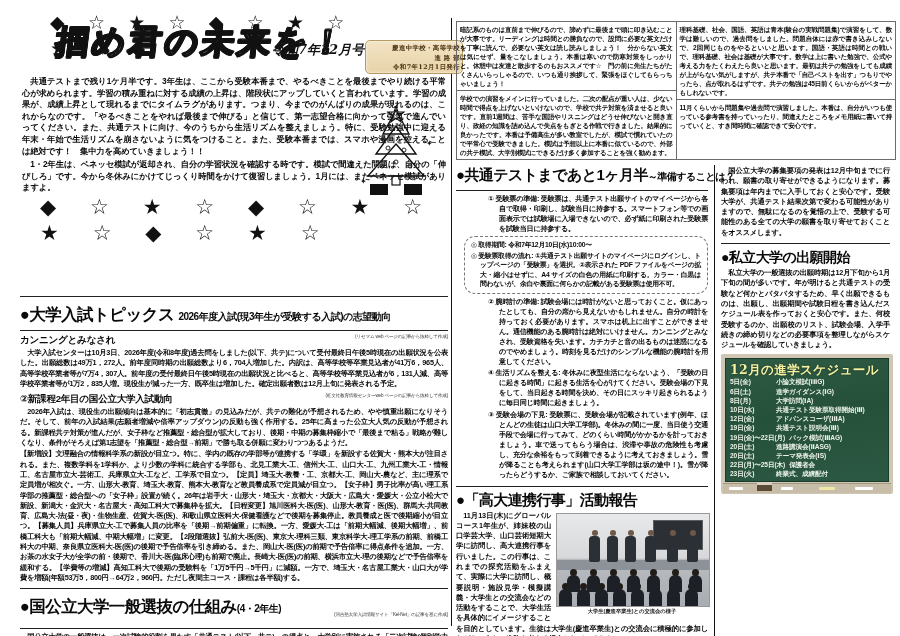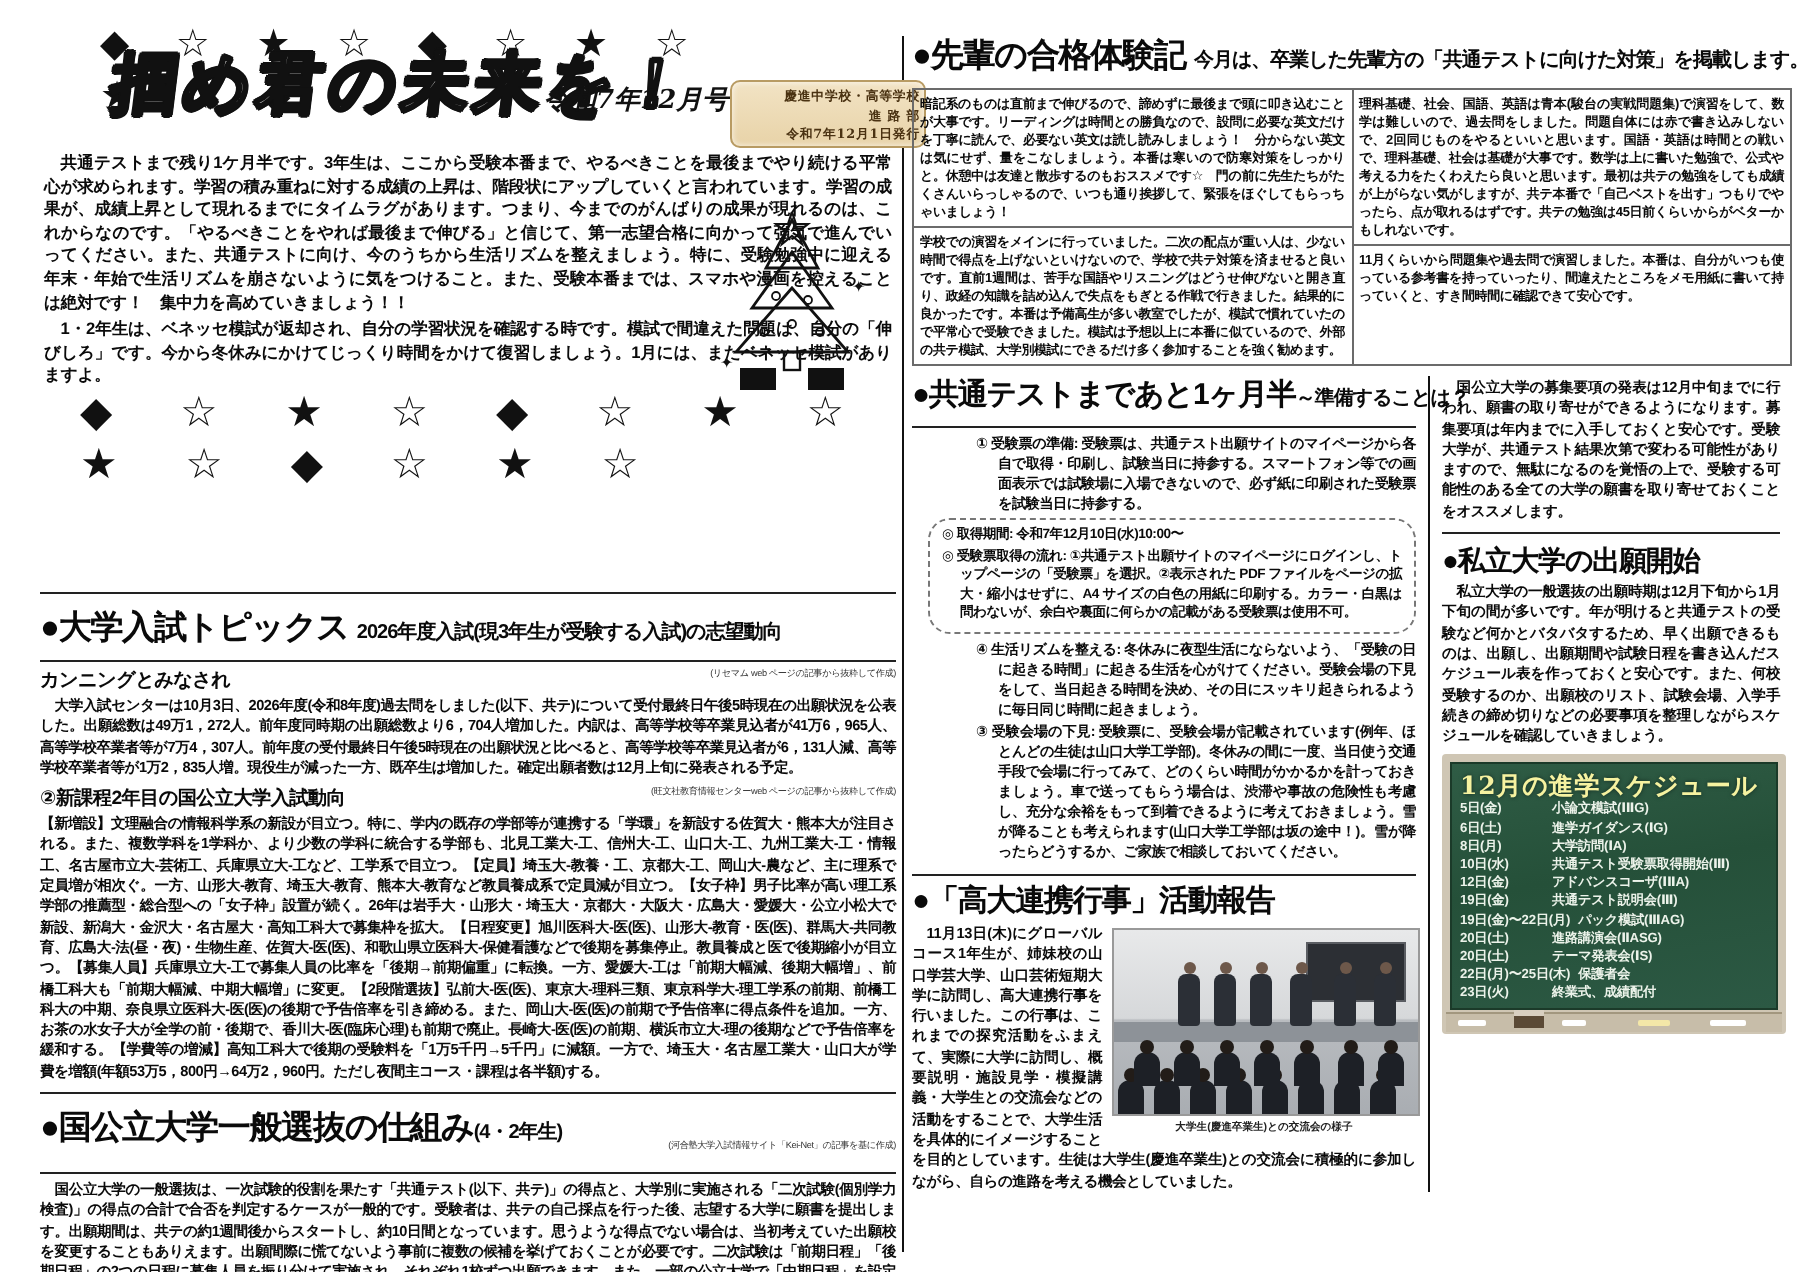--- a/index.html
+++ b/index.html
@@ -181,40 +181,37 @@
       <h3 class="subsec clearfix">
         <span class="src">(リセマム web ページの記事から抜粋して作成)</span>
         <span>カンニングとみなされ</span>
       </h3>
       <p class="body indent">大学入試センターは10月3日、2026年度(令和8年度)過去問をしました(以下、共テ)について受付最終日午後5時現在の出願状況を公表した。出願総数は49万1，272人。前年度同時期の出願総数より6，704人増加した。内訳は、高等学校等卒業見込者が41万6，965人、高等学校卒業者等が7万4，307人。前年度の受付最終日午後5時現在の出願状況と比べると、高等学校等卒業見込者が6，131人減、高等学校卒業者等が1万2，835人増。現役生が減った一方、既卒生は増加した。確定出願者数は12月上旬に発表される予定。</p>
 
       <h3 class="subsec clearfix" style="margin-top:4px;">
         <span class="src">(旺文社教育情報センターweb ページの記事から抜粋して作成)</span>
         <span>②新課程2年目の国公立大学入試動向</span>
       </h3>
+      <p class="body indent">2026年入試は、現役生の出願傾向は基本的に「初志貫徹」の見込みだが、共テの難化が予想されるため、やや慎重出願になりそうだ。そして、前年の入試結果(志願者増減や倍率アップダウン)の反動も強く作用する。25年に高まった公立大人気の反動が予想される。新課程共テ対策が進んだが、女子枠など推薦型・総合型が拡大しており、後期・中期の募集枠縮小で「最後まで粘る」戦略が難しくなり、条件がそろえば第1志望を「推薦型・総合型→前期」で勝ち取る併願に変わりつつあるようだ。</p>
       <p class="body">【新増設】文理融合の情報科学系の新設が目立つ。特に、学内の既存の学部等が連携する「学環」を新設する佐賀大・熊本大が注目される。また、複数学科を1学科か、より少数の学科に統合する学部も、北見工業大‐工、信州大‐工、山口大‐工、九州工業大‐工・情報工、名古屋市立大‐芸術工、兵庫県立大‐工など、工学系で目立つ。【定員】埼玉大‐教養・工、京都大‐工、岡山大‐農など、主に理系で定員増が相次ぐ。一方、山形大‐教育、埼玉大‐教育、熊本大‐教育など教員養成系で定員減が目立つ。【女子枠】男子比率が高い理工系学部の推薦型・総合型への「女子枠」設置が続く。26年は岩手大・山形大・埼玉大・京都大・大阪大・広島大・愛媛大・公立小松大で新設、新潟大・金沢大・名古屋大・高知工科大で募集枠を拡大。【日程変更】旭川医科大‐医(医)、山形大‐教育・医(医)、群馬大‐共同教育、広島大‐法(昼・夜)・生物生産、佐賀大‐医(医)、和歌山県立医科大‐保健看護などで後期を募集停止。教員養成と医で後期縮小が目立つ。【募集人員】兵庫県立大‐工で募集人員の比率を「後期→前期偏重」に転換。一方、愛媛大‐工は「前期大幅減、後期大幅増」、前橋工科大も「前期大幅減、中期大幅増」に変更。【2段階選抜】弘前大‐医(医)、東京大‐理科三類、東京科学大‐理工学系の前期、前橋工科大の中期、奈良県立医科大‐医(医)の後期で予告倍率を引き締める。また、岡山大‐医(医)の前期で予告倍率に得点条件を追加。一方、お茶の水女子大が全学の前・後期で、香川大‐医(臨床心理)も前期で廃止。長崎大‐医(医)の前期、横浜市立大‐理の後期などで予告倍率を緩和する。【学費等の増減】高知工科大で後期の受験料を「1万5千円→5千円」に減額。一方で、埼玉大・名古屋工業大・山口大が学費を増額(年額53万5，800円→64万2，960円。ただし夜間主コース・課程は各半額)する。</p>
 
       <hr class="hr-thin" style="margin-top:5px;">
       <h2 class="sec clearfix">
         <span class="src" style="margin-top:9px;">(河合塾大学入試情報サイト「Kei-Net」の記事を基に作成)</span>
         <span>●国公立大学一般選抜の仕組み</span><span class="sub">(4・2年生)</span>
       </h2>
       <hr class="hr-thin">
 
       <p class="body indent">国公立大学の一般選抜は、一次試験的役割を果たす「共通テスト(以下、共テ)」の得点と、大学別に実施される「二次試験(個別学力検査)」の得点の合計で合否を判定するケースが一般的です。受験者は、共テの自己採点を行った後、志望する大学に願書を提出します。出願期間は、共テの約1週間後からスタートし、約10日間となっています。思うような得点でない場合は、当初考えていた出願校を変更することもありえます。出願間際に慌てないよう事前に複数の候補を挙げておくことが必要です。二次試験は「前期日程」「後期日程」の2つの日程に募集人員を振り分けて実施され、それぞれ1校ずつ出願できます。また、一部の公立大学で「中期日程」を設定する大学もあり、これらをあわせると国公立大学は最大3校の受験が可能となります。</p>
 
     </div>
   </div>
 
   <div class="col-mid" style="width:440px;">
 
-    <h2 class="sec" style="margin-top:0;">
-      <span>●先輩の合格体験記</span>
-      <span class="sub">今月は、卒業した先輩方の「共通テストに向けた対策」を掲載します。</span>
-    </h2>
 
     <div class="exp-box">
       <div class="exp-col">
         <div class="exp-item">暗記系のものは直前まで伸びるので、諦めずに最後まで頭に叩き込むことが大事です。リーディングは時間との勝負なので、設問に必要な英文だけを丁寧に読んで、必要ない英文は読し読みしましょう！　分からない英文は気にせず、量をこなしましょう。本番は寒いので防寒対策をしっかりと。休憩中は友達と散歩するのもおススメです☆　門の前に先生たちがたくさんいらっしゃるので、いつも通り挨拶して、緊張をほぐしてもらっちゃいましょう！</div>
         <div class="exp-item">学校での演習をメインに行っていました。二次の配点が重い人は、少ない時間で得点を上げないといけないので、学校で共テ対策を済ませると良いです。直前1週間は、苦手な国語やリスニングはどうせ伸びないと開き直り、政経の知識を詰め込んで失点をもぎとる作戦で行きました。結果的に良かったです。本番は予備高生が多い教室でしたが、模試で慣れていたので平常心で受験できました。模試は予想以上に本番に似ているので、外部の共テ模試、大学別模試にできるだけ多く参加することを強く勧めます。</div>
       </div>
       <div class="exp-col">
         <div class="exp-item">理科基礎、社会、国語、英語は青本(駿台の実戦問題集)で演習をして、数学は難しいので、過去問をしました。問題自体には赤で書き込みしないで、2回同じものをやるといいと思います。国語・英語は時間との戦いで、理科基礎、社会は基礎が大事です。数学は上に書いた勉強で、公式や考える力をたくわえたら良いと思います。最初は共テの勉強をしても成績が上がらない気がしますが、共テ本番で「自己ベストを出す」つもりでやったら、点が取れるはずです。共テの勉強は45日前くらいからがベターかもしれないです。</div>
         <div class="exp-item">11月くらいから問題集や過去問で演習しました。本番は、自分がいつも使っている参考書を持っていったり、間違えたところをメモ用紙に書いて持っていくと、すき間時間に確認できて安心です。</div>
       </div>
@@ -232,20 +229,24 @@
           <li>
             <b>① 受験票の準備:</b>
             <span>受験票は、共通テスト出願サイトのマイページから各自で取得・印刷し、試験当日に持参する。スマートフォン等での画面表示では試験場に入場できないので、必ず紙に印刷された受験票を試験当日に持参する。</span>
           </li>
         </ol>
         <div class="roundbox">
           <div class="ritem">◎ 取得期間: 令和7年12月10日(水)10:00〜</div>
           <div class="ritem">◎ 受験票取得の流れ: ①共通テスト出願サイトのマイページにログインし、トップページの「受験票」を選択。②表示された PDF ファイルをページの拡大・縮小はせずに、A4 サイズの白色の用紙に印刷する。カラー・白黒は問わないが、余白や裏面に何らかの記載がある受験票は使用不可。</div>
         </div>
         <ol class="numlist">
+          <li>
+            <b>② 腕時計の準備:</b>
+            <span>試験会場には時計がないと思っておくこと。仮にあったとしても、自分の席から見えないかもしれません。自分の時計を持っておく必要があります。スマホは机上に出すことができません。通信機能のある腕時計は絶対にいけません。カンニングとみなされ、受験資格を失います。カチカチと音の出るものは迷惑になるのでやめましょう。時刻を見るだけのシンプルな機能の腕時計を用意してください。</span>
+          </li>
           <li>
             <b>④ 生活リズムを整える:</b>
             <span>冬休みに夜型生活にならないよう、「受験の日に起きる時間」に起きる生活を心がけてください。受験会場の下見をして、当日起きる時間を決め、その日にスッキリ起きられるように毎日同じ時間に起きましょう。</span>
           </li>
           <li>
             <b>③ 受験会場の下見:</b>
             <span>受験票に、受験会場が記載されています(例年、ほとんどの生徒は山口大学工学部)。冬休みの間に一度、当日使う交通手段で会場に行ってみて、どのくらい時間がかかるかを計っておきましょう。車で送ってもらう場合は、渋滞や事故の危険性も考慮し、充分な余裕をもって到着できるように考えておきましょう。雪が降ることも考えられます(山口大学工学部は坂の途中！)。雪が降ったらどうするか、ご家族で相談しておいてください。</span>
           </li>
         </ol>
 

